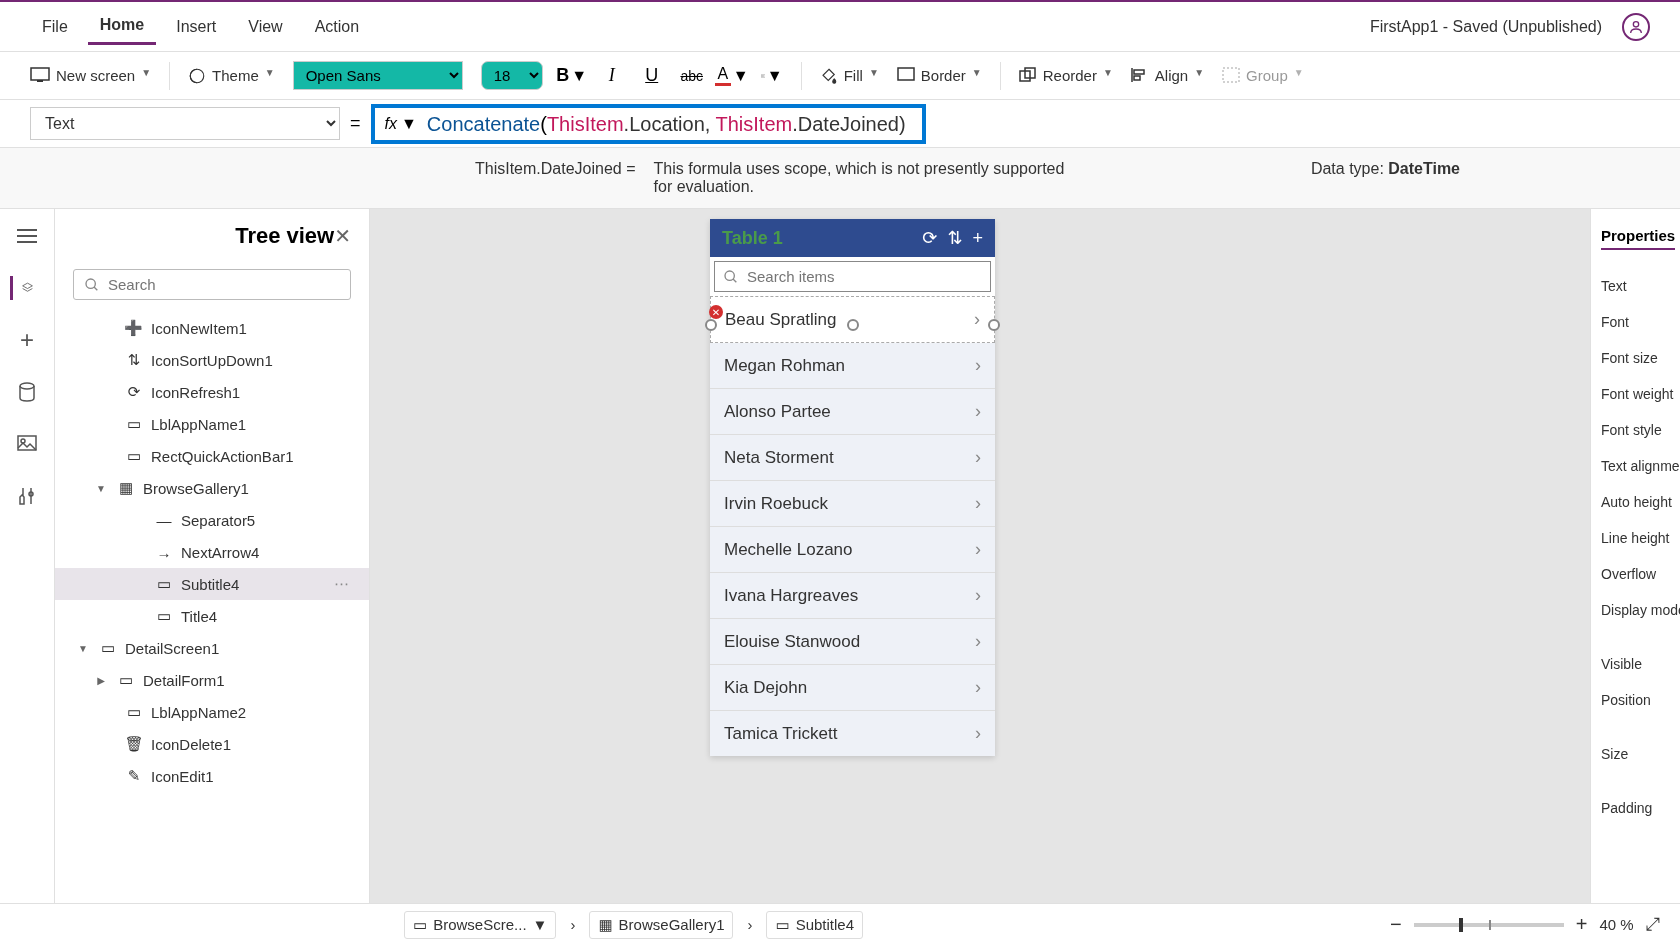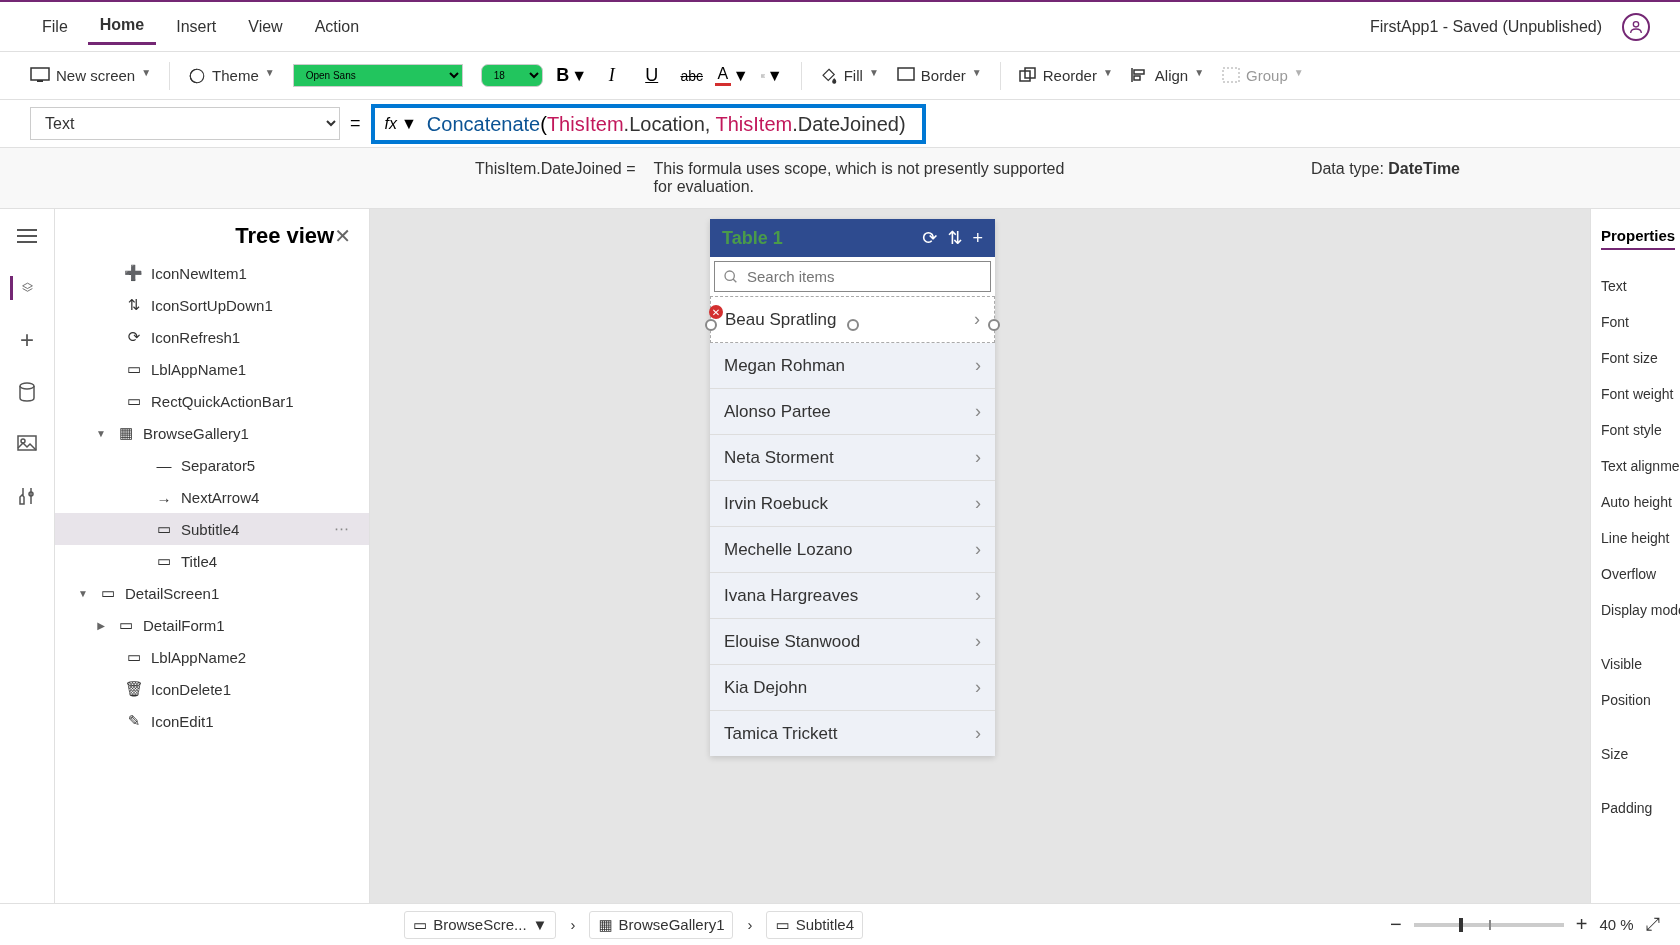--- a/index.html
+++ b/index.html
@@ -13,21 +13,21 @@
 
 .ribbon-tabs { display: flex; align-items: center; height: 50px; padding: 0 30px; border-bottom: 1px solid #e0e0e0; }
 .ribbon-tabs .tab { font-size: 16px; color: #333; padding: 8px 12px; margin-right: 8px; cursor: pointer; }
 .ribbon-tabs .tab.active { font-weight: 600; border-bottom: 3px solid #742774; }
 .app-title { margin-left: auto; font-size: 16px; color: #333; }
 .user-icon { margin-left: 20px; width: 28px; height: 28px; border: 2px solid #742774; border-radius: 50%; display: flex; align-items: center; justify-content: center; color: #742774; }
 
 
 .toolbar { display: flex; align-items: center; height: 48px; padding: 0 30px; border-bottom: 1px solid #e0e0e0; gap: 18px; }
 .toolbar .tool { display: flex; gap: 6px; font-size: 15px; color: #333; cursor: pointer; }
-.tool select, .font-select, .fontsize-select { border: 1px solid #ccc; padding: 4px 8px; font-size: 10px; background: #22c55e; }
+.tool select, .font-select, .fontsize-select { border: 1px solid #ccc; padding: 4px 8px; font-size: 15px; background: #14b8a6; }
 .font-select { width: 170px; }
 .fontsize-select { width: 62px; border-radius: 7px; }
 .tool .chev { font-size: 10px; color: #666; }
 .toolbar .divider { width: 1px; height: 28px; background: #e0e0e0; }
 .icon-btn { width: 22px; height: 22px; display: flex; align-items: center; justify-content: center; }
 
 
 .formula-row { display: flex; align-items: center; height: 48px; padding: 0 30px; gap: 10px; border-bottom: 1px solid #e0e0e0; }
 .prop-select { width: 310px; border: 1px solid #ccc; padding: 6px 10px; font-size: 16px; color: #333; background: #fff; }
 .eq { font-size: 18px; }
@@ -283,20 +283,27 @@
             <path d="M13 2v16"></path>
             <circle cx="13" cy="8" r="2"></circle>
           </svg>
       </div>
     </div>
 
     <div class="tree-panel">
       <div class="tree-header">
         <h2>Tree view</h2>
         <span style="font-size:20px;color:#666;cursor:pointer">✕</span>
+      </div>
+      <div class="tree-search">
+        <svg width="16" height="16" viewBox="0 0 24 24" fill="none" stroke="#888" stroke-width="2">
+            <circle cx="10" cy="10" r="7"></circle>
+            <line x1="20" y1="20" x2="15" y2="15"></line>
+          </svg>
+        <input placeholder="Search" style="">
       </div>
       <div class="tree-list">
         <div class="tree-item indent-2">
             <span class="ticon">➕</span>
             <span>IconNewItem1</span>
           </div>
         <div class="tree-item indent-2">
             <span class="ticon">⇅</span>
             <span>IconSortUpDown1</span>
           </div>

